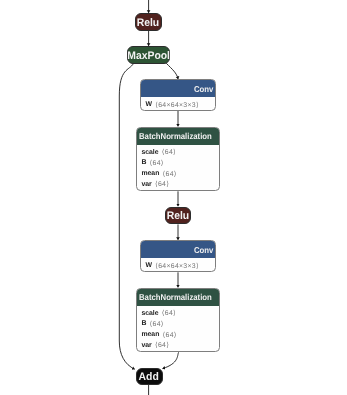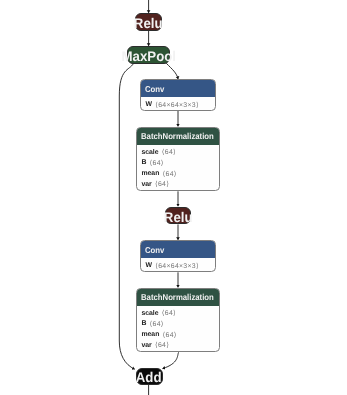--- a/index.html
+++ b/index.html
@@ -2,25 +2,25 @@
 <html><head>
 <meta charset="utf-8">
 <style>
   html,body{margin:0;padding:0;background:#ffffff;}
   body{width:347px;height:395px;overflow:hidden;font-family:"Liberation Sans",sans-serif;
        -webkit-font-smoothing:antialiased;text-rendering:geometricPrecision;}
   #graph{position:relative;width:347px;height:395px;will-change:transform;}
   svg.edges{position:absolute;left:0;top:0;width:347px;height:395px;}
   .node{position:absolute;box-sizing:border-box;}
   .simple{border-radius:6px;display:flex;align-items:center;justify-content:center;
-          color:#f2f2f2;font-size:14px;font-weight:bold;border:1px solid #2c2c2c;}
+          color:#f2f2f2;font-size:11px;font-weight:bold;border:1px solid #2c2c2c;}
   .simple .lbl{display:inline-block;transform:scaleX(0.945) translateY(0.75px);}
   .card{border-radius:4.5px;overflow:hidden;border:1px solid #7e7e7e;background:#fefefe;}
   .card .hdr{color:#f0f0f0;font-size:8.5px;font-weight:bold;display:flex;align-items:center;
-             padding-left:3.9px;height:16.8px;}
+             padding-left:3.9px;height:16.8px;justify-content:flex-end;}
   .card .hdr .lbl{display:inline-block;transform:scaleX(0.912) translateY(-0.3px);transform-origin:left center;}
   .card .rows{padding-top:2.3px;}
   .card .row{font-size:6.9px;display:flex;align-items:center;padding-left:4.2px;height:10.7px;}
   .card .row .k{font-weight:bold;color:#222222;}
   .card .row .v{color:#757575;margin-left:3.2px;letter-spacing:0.3px;}
 </style>
 </head>
 <body style="background: rgb(255, 255, 255);">
 
 <div id="graph">

